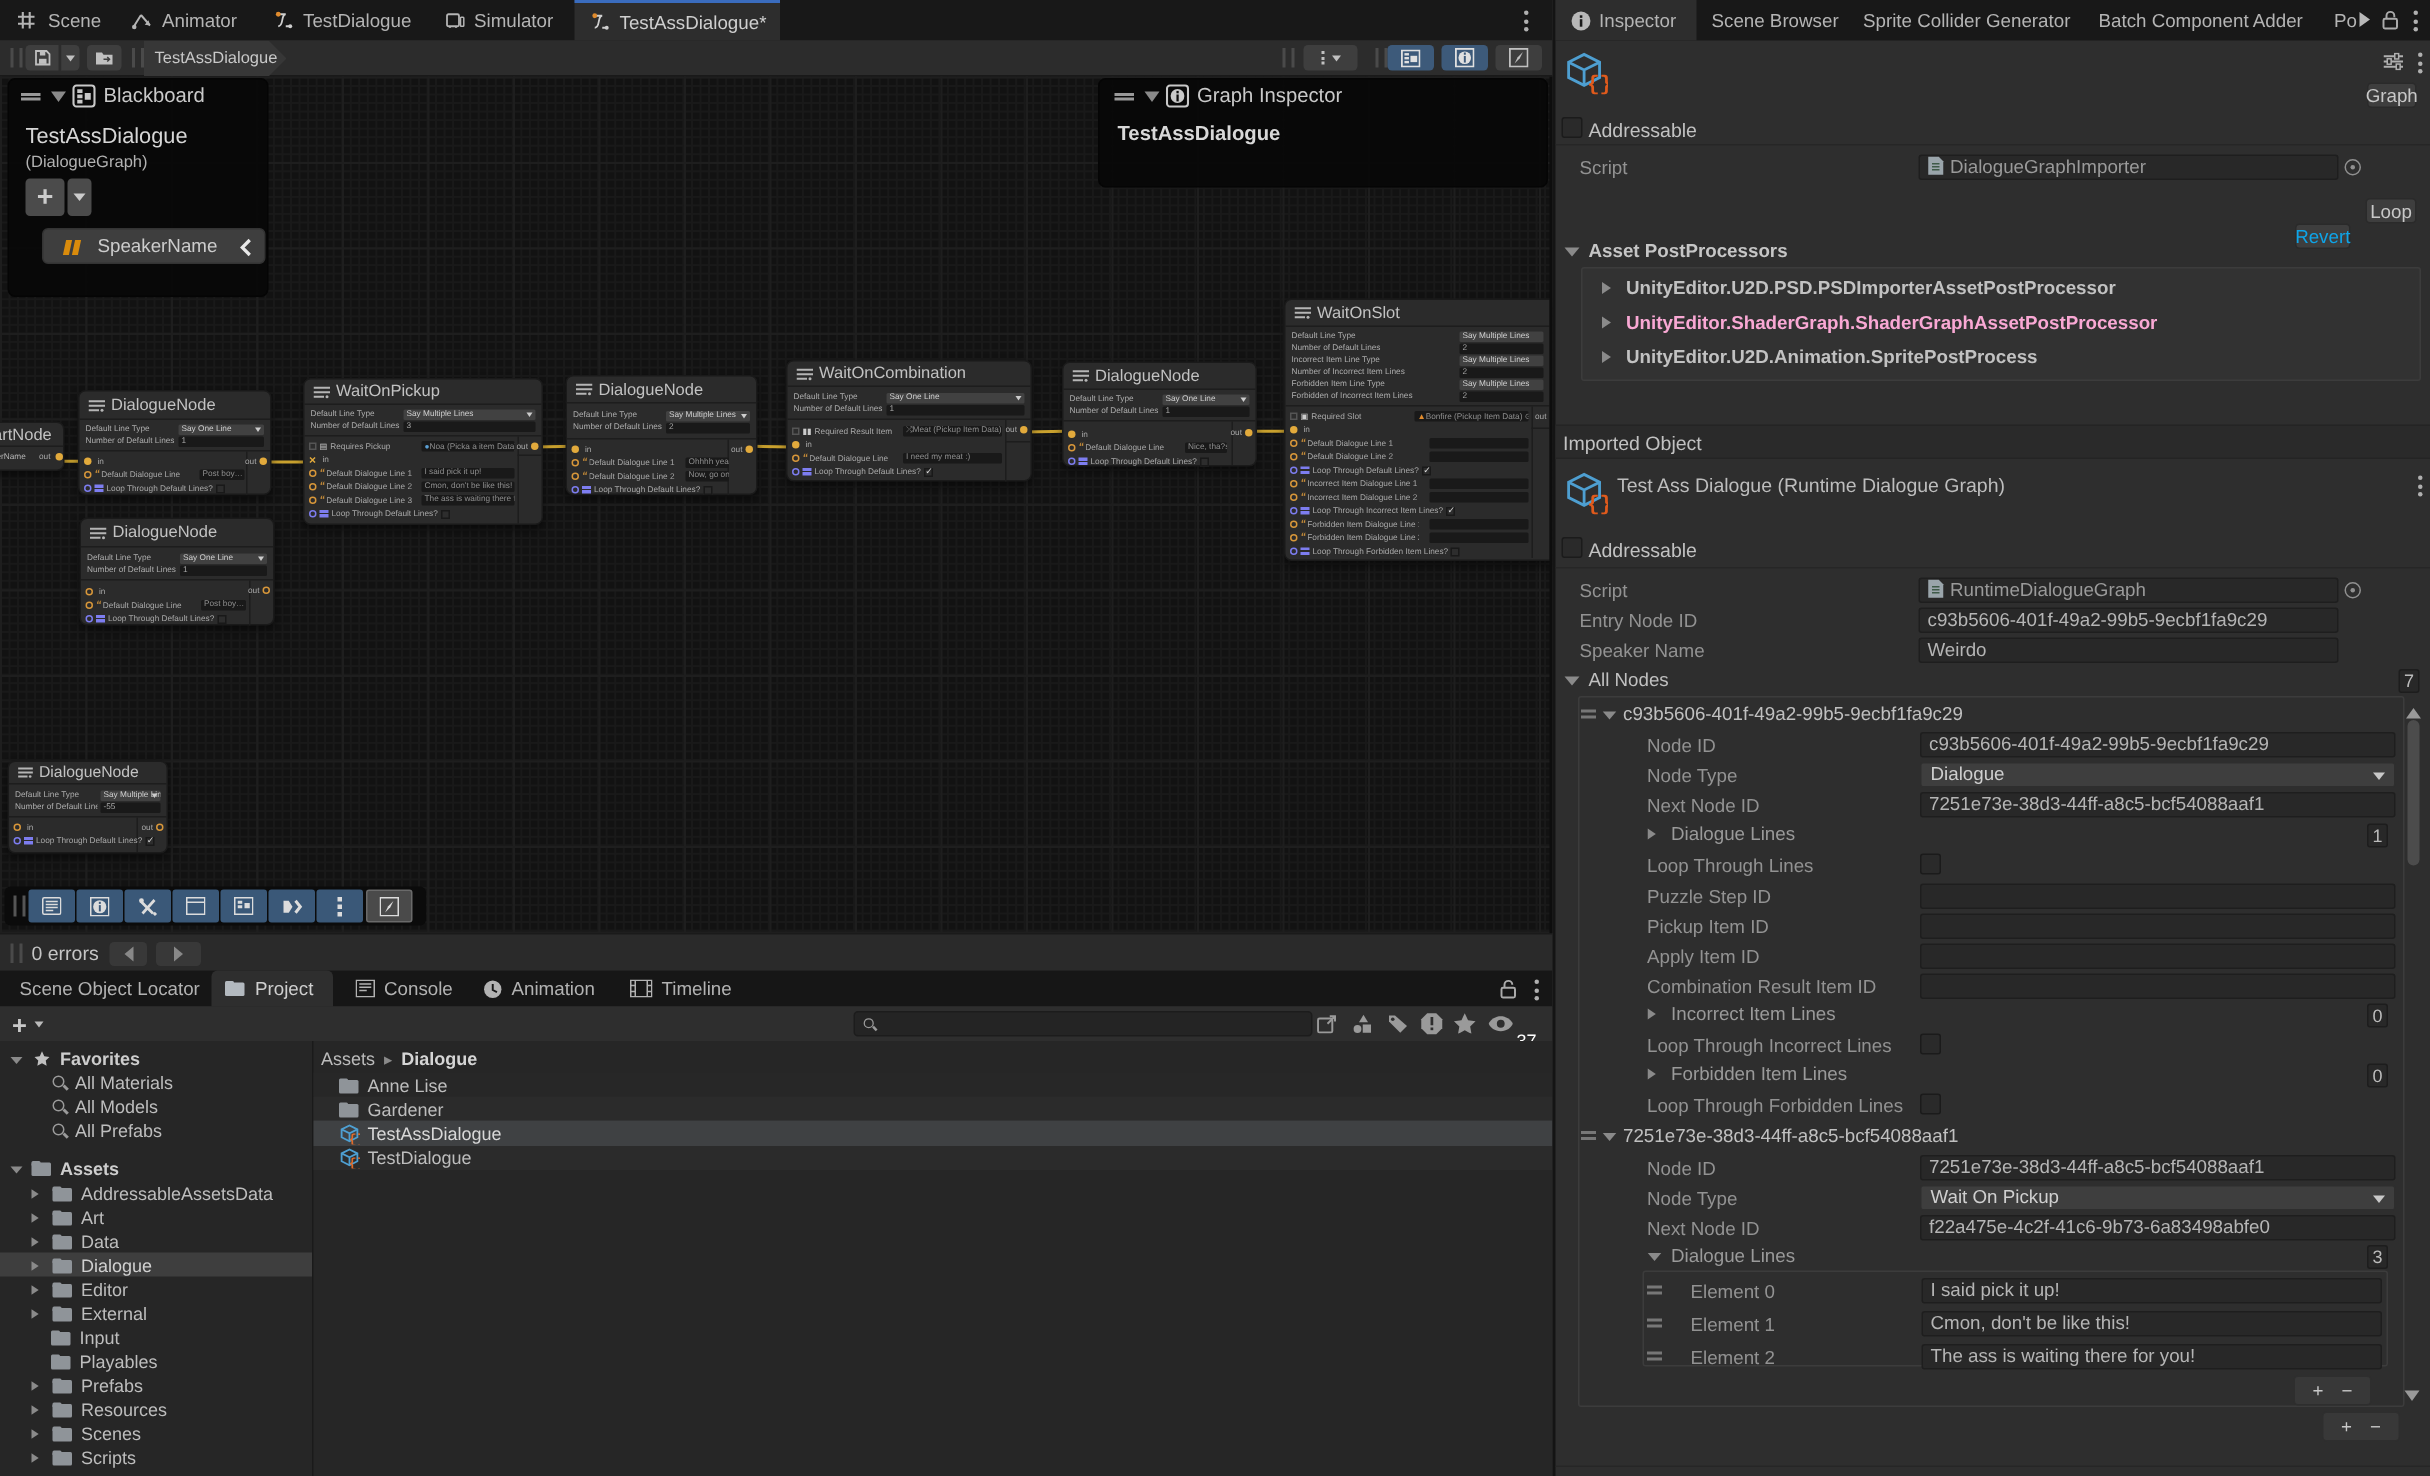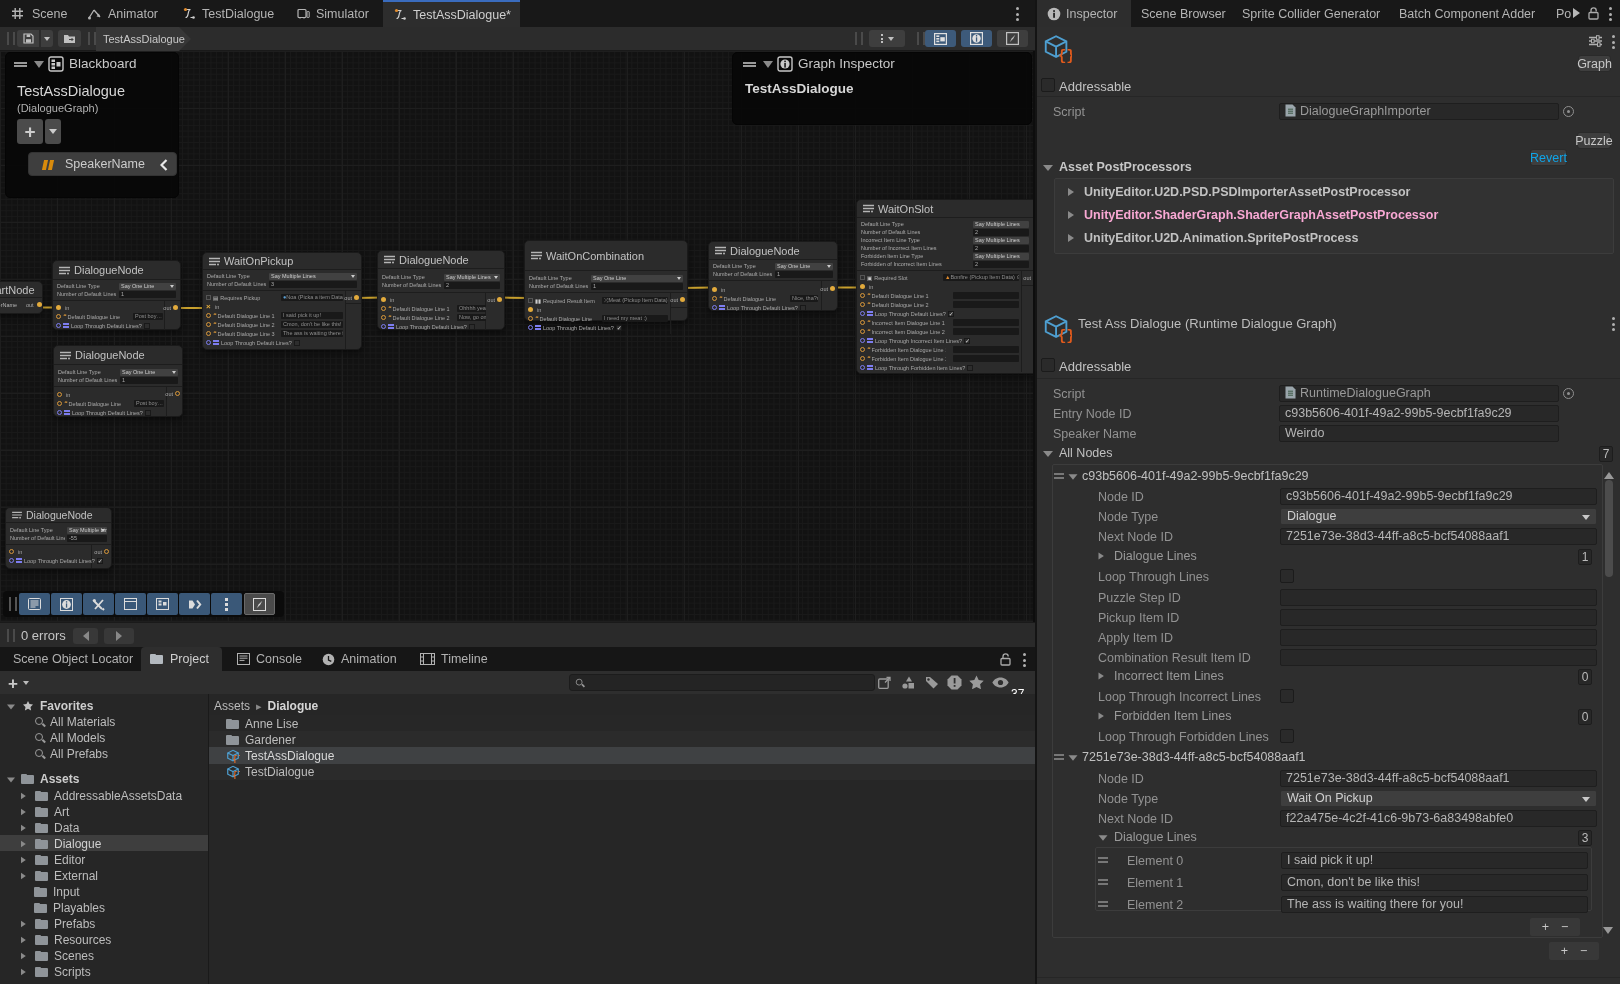--- a/index.html
+++ b/index.html
@@ -342,21 +342,21 @@
           <span class="dot d-or"></span>
           <span class="qico">“</span>
           <span style="overflow:hidden;white-space:nowrap;width:60px">Default Dialogue Line 2</span>
           <span class="pvfield" style="left:79px;width:29px">Now, go on,..</span>
         </div>
     <div class="portrow"><span class="dot d-bl"></span><span class="lico"></span>Loop Through Default Lines?<span class="pcheck"></span></div>
   </div>
 </div>
 
 <div class="node" style="left:524px;top:189px;width:164px;height:81px">
-  <div class="ntitle" style="height:30px"><svg width="11" height="9" viewBox="0 0 11 9">
+  <div class="ntitle" style="height:17px"><svg width="11" height="9" viewBox="0 0 11 9">
           <path d="M0 1.5h11M0 4.5h11M0 7.5h7" stroke="#b5b5b5" stroke-width="1.4"></path>
           <circle cx="9" cy="7.5" r="1" fill="#b5b5b5"></circle>
         </svg>WaitOnCombination</div>
   <div class="nprops" style="height:22px;padding-top:3px">
     <div class="prow">
           <span class="plbl">Default Line Type</span>
           <span class="pdrop">Say One Line</span>
         </div>
     <div class="prow">
           <span class="plbl">Number of Default Lines</span>
@@ -813,41 +813,44 @@
       <span class="ilbl la">Script</span>
     <div class="ifld fa" style="color:#9a9a9a"><svg style="display:inline-block;vertical-align:-2px;margin-right:4px" width="11" height="13" viewBox="0 0 11 13">
           <path d="M0.5 0.5h7l3 3v9h-10z" fill="#9aa5ab"></path>
           <path d="M3 5.2h5M3 7.2h5M3 9.2h5" stroke="#3e5a48" stroke-width="1"></path>
         </svg>DialogueGraphImporter</div>
     <div style="position:absolute;right:48px;top:3px;width:11px;height:11px;border:1.3px solid #909090;border-radius:50%">
         <i style="position:absolute;left:2.6px;top:2.6px;width:3.4px;height:3.4px;background:#909090;border-radius:50%"></i>
       </div>
   </div>
   <div class="btn" style="left:493px;top:149px;width:37px;height:17px;color:#0ea5e9">Revert</div>
-  <div class="btn" style="left:540px;top:132px;width:34px;height:17px">Puzzle</div>
+  <div class="btn" style="left:540px;top:132px;width:34px;height:17px">Loop</div>
 
   <div class="fold" style="left:6px;top:160px">
       <span class="arr-d"></span>
       <b style="color:#c6c6c6">Asset PostProcessors</b>
     </div>
   <div style="position:absolute;left:17px;top:178px;width:560px;height:76px;border:1px solid #3c3c3c;border-radius:2px;background:#323232">
     <div class="fold" style="left:13px;top:6px">
         <span class="arr-r"></span>
         <b style="color:#c2c2c2">UnityEditor.U2D.PSD.PSDImporterAssetPostProcessor</b>
       </div>
     <div class="fold" style="left:13px;top:29px">
         <span class="arr-r"></span>
         <b style="color:#f9a8d4">UnityEditor.ShaderGraph.ShaderGraphAssetPostProcessor</b>
       </div>
     <div class="fold" style="left:13px;top:52px">
         <span class="arr-r"></span>
         <b style="color:#c2c2c2">UnityEditor.U2D.Animation.SpritePostProcess</b>
       </div>
   </div>
 
+  <div style="position:absolute;left:0;top:283px;width:100%;height:23px;background:#2a2a2a;border-top:1px solid #242424;border-bottom:1px solid #242424">
+    <span style="position:absolute;left:5px;top:4px;font-size:13px;color:#c2c2c2">Imported Object</span>
+  </div>
   <svg class="abs" style="left:5px;top:313px" width="30" height="30" viewBox="0 0 32 32">
       <path d="M4 9L15 3.5 26 9v11L15 25.5 4 20z" fill="none" stroke="#4e9fd1" stroke-width="2"></path>
       <path d="M4 9l11 5.5L26 9M15 14.5v11" stroke="#4e9fd1" stroke-width="2" fill="none"></path>
       <text x="17" y="29" fill="#e05a1c" font-size="15" font-weight="bold" font-family="Liberation Mono">{}</text>
     </svg>
   <div style="position:absolute;left:41px;top:316px;font-size:13px;color:#bdbdbd">Test Ass Dialogue (Runtime Dialogue Graph)</div>
   <span class="kebab" style="left:575px;top:317px">
       <i></i>
       <i></i>
       <i></i>

